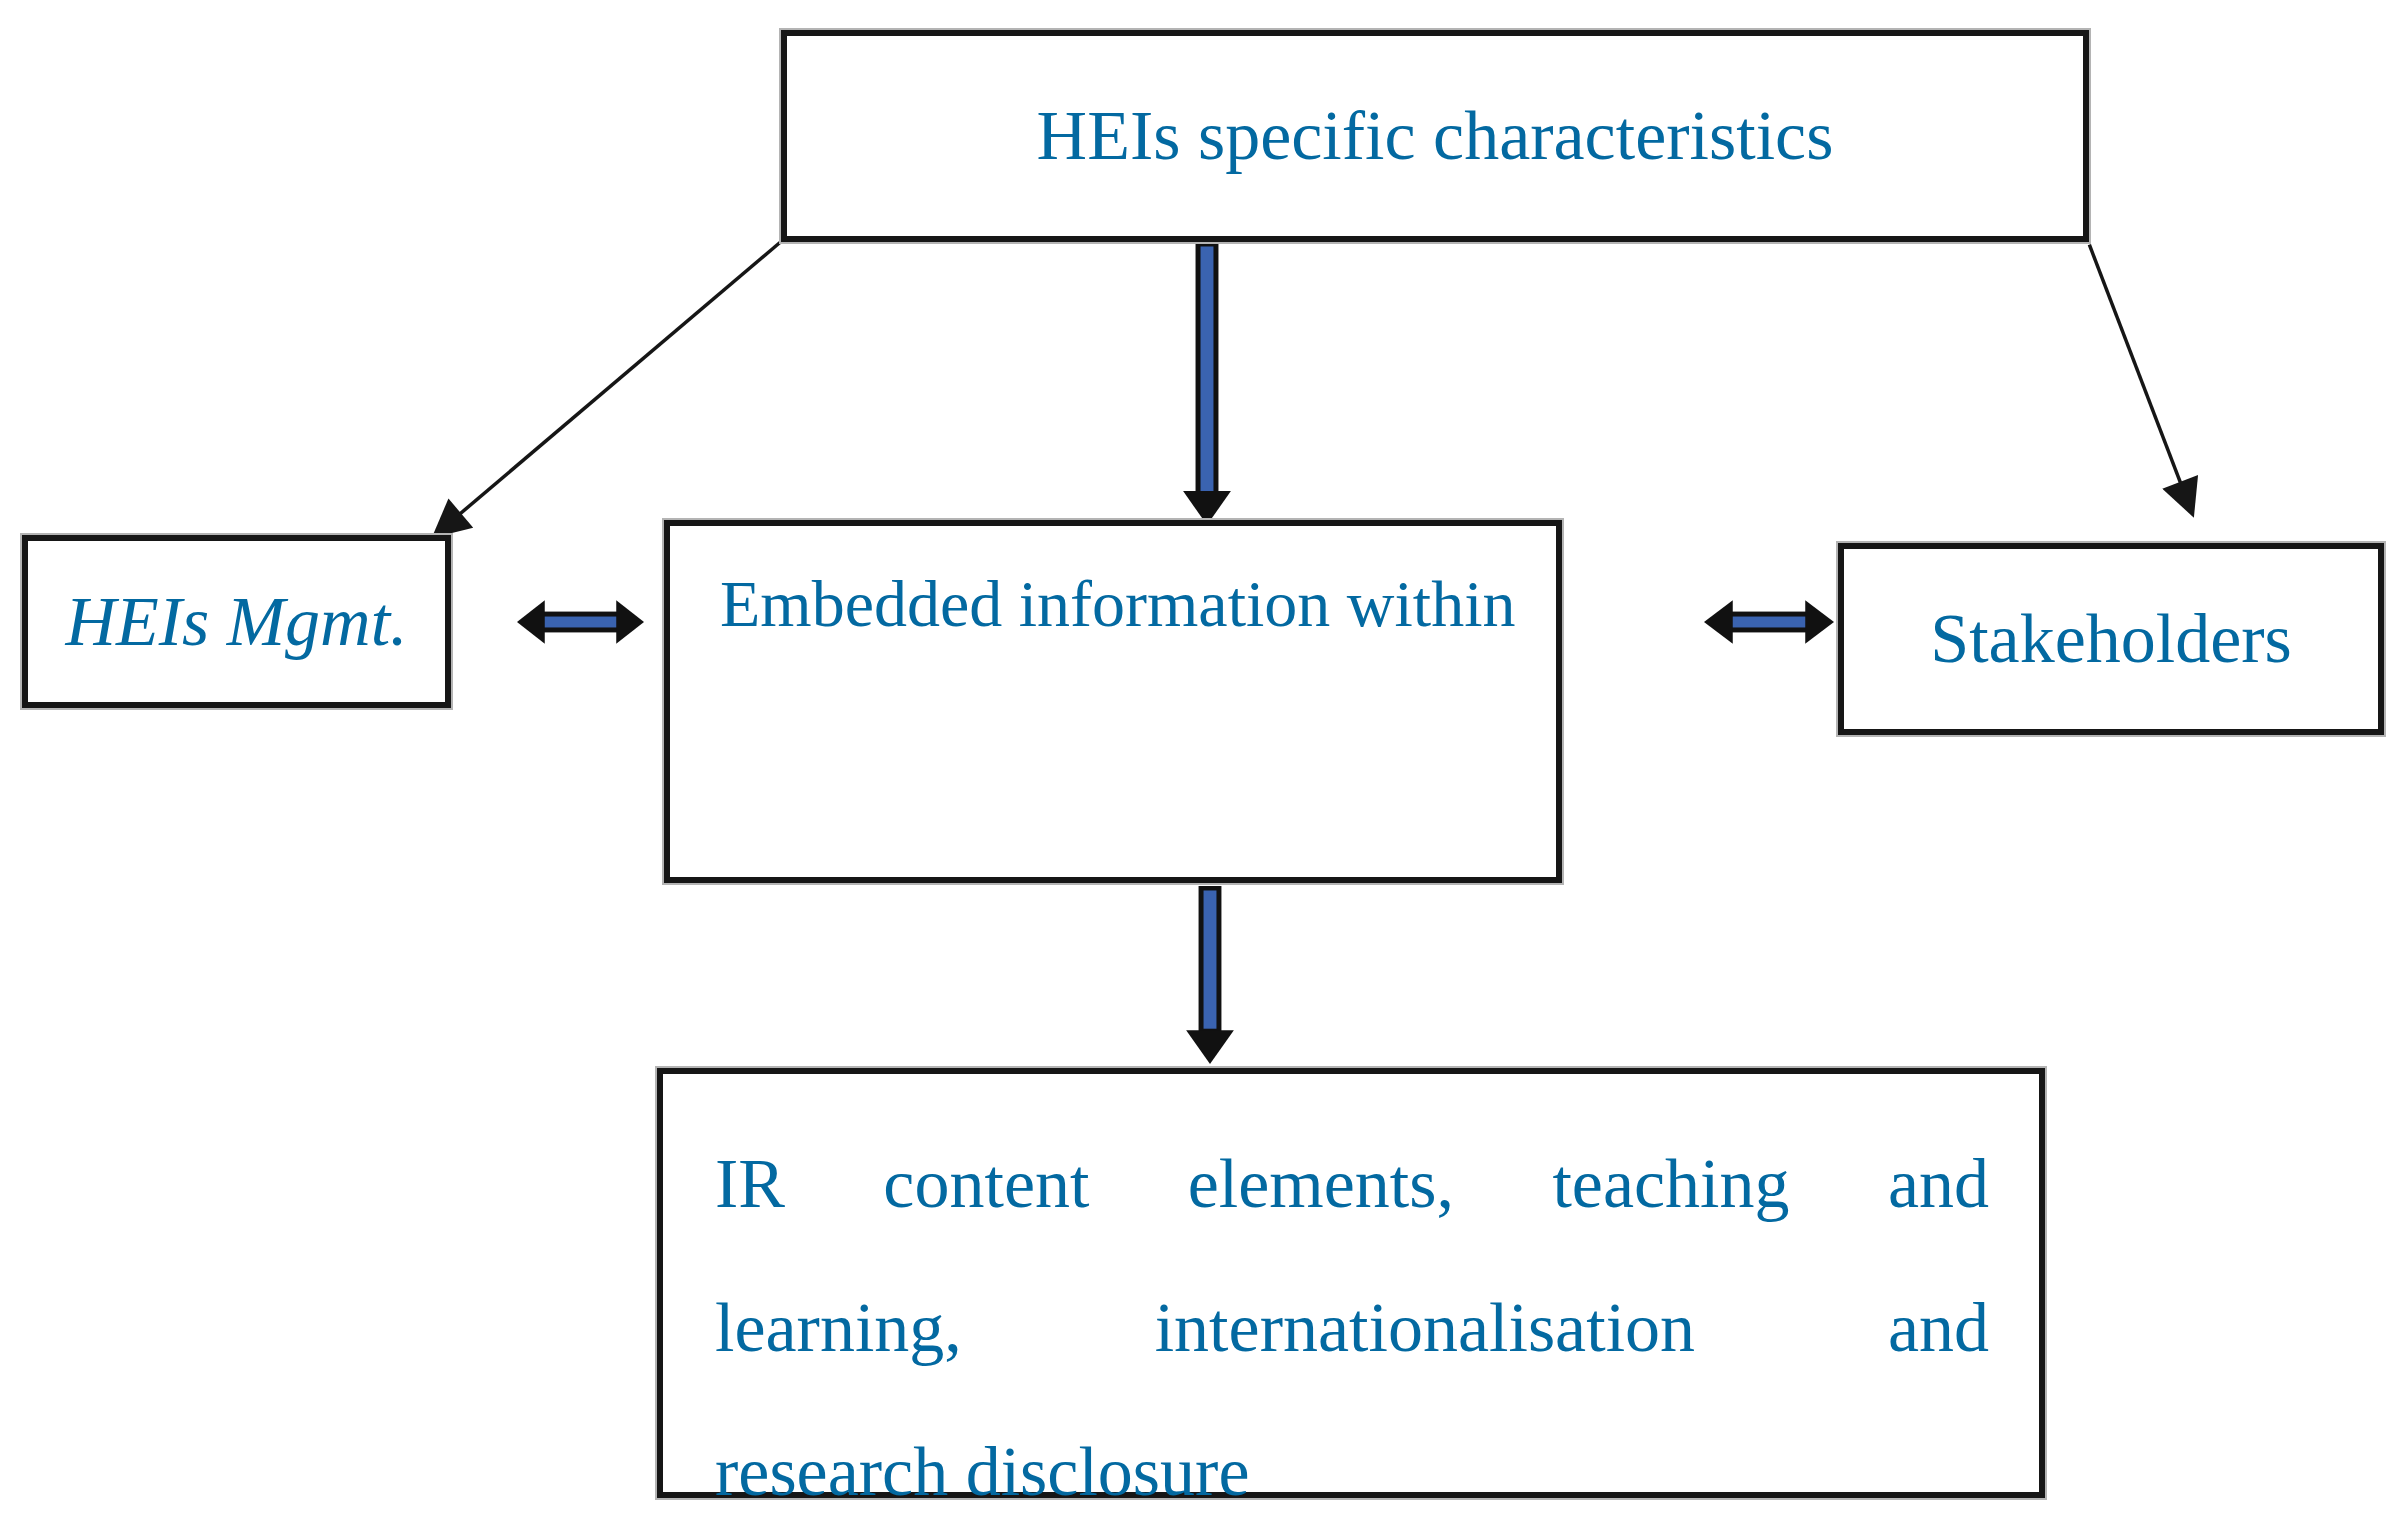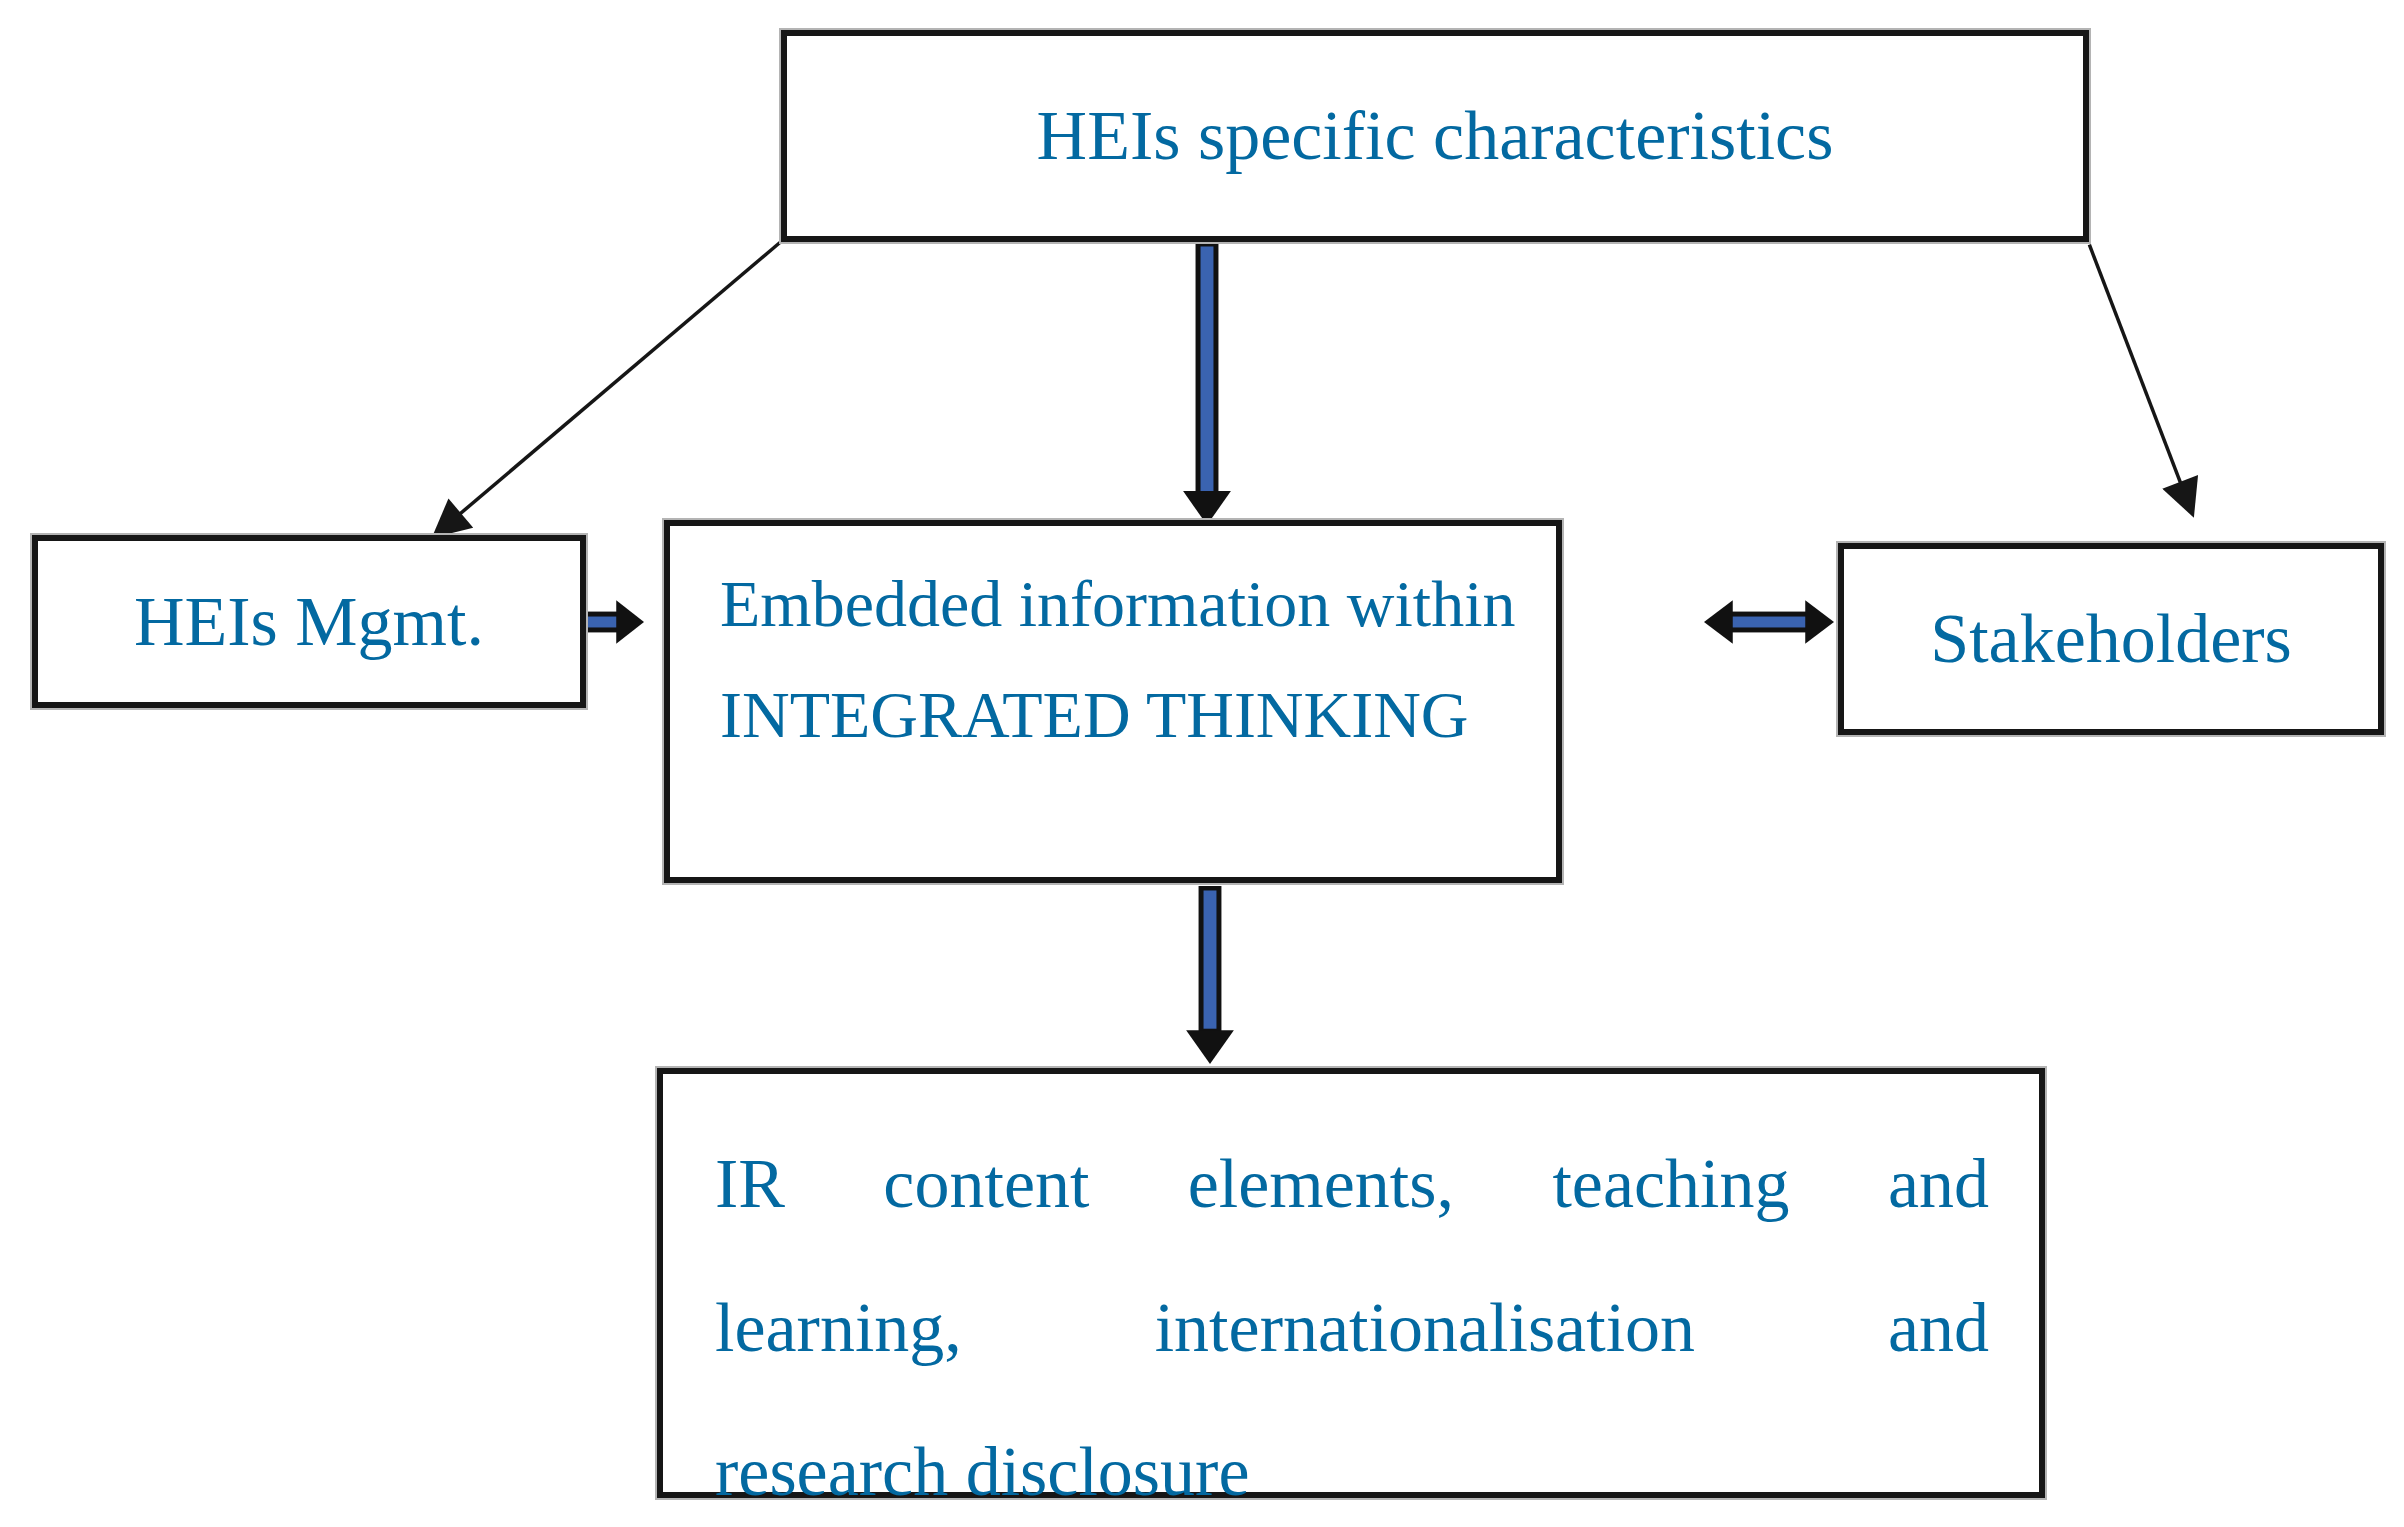--- a/index.html
+++ b/index.html
@@ -17,21 +17,21 @@
     box-shadow:0 0 0 2px #b4b4b4;
     box-sizing:border-box;
     color:#0369a1;
   }
   .centered{
     display:flex;align-items:center;justify-content:center;
     text-align:center;
   }
   .label-lg{font-size:70px;line-height:1;}
   #top-box{left:781px;top:30px;width:1308px;height:212px;}
-  #mgmt-box{left:32px;top:535px;width:554px;height:173px;}
+  #mgmt-box{left:22px;top:535px;width:429px;height:173px;font-style:italic;}
   #center-box{left:664px;top:520px;width:898px;height:363px;}
   #stake-box{left:1838px;top:524px;width:546px;height:192px;margin-top:19px;}
   #bottom-box{left:657px;top:1060px;width:1388px;height:430px;margin-top:8px;}
   #center-box .multiline{
     padding:22px 30px 0 50px;
     font-size:66px;
     line-height:111px;
     white-space:nowrap;
   }
   #bottom-box .multiline{
@@ -84,21 +84,20 @@
     <span class="label-lg">HEIs specific characteristics</span>
   </div>
 
   <div class="box centered" id="mgmt-box">
     <span class="label-lg">HEIs Mgmt.</span>
   </div>
 
   <div class="box" id="center-box">
     <div class="multiline">
       <div>Embedded information within</div>
-      <div>INTEGRATED THINKING</div>
     </div>
   </div>
 
   <div class="box centered" id="stake-box">
     <span class="label-lg">Stakeholders</span>
   </div>
 
   <div class="box" id="bottom-box">
     <div class="multiline">
       <div class="jline">

